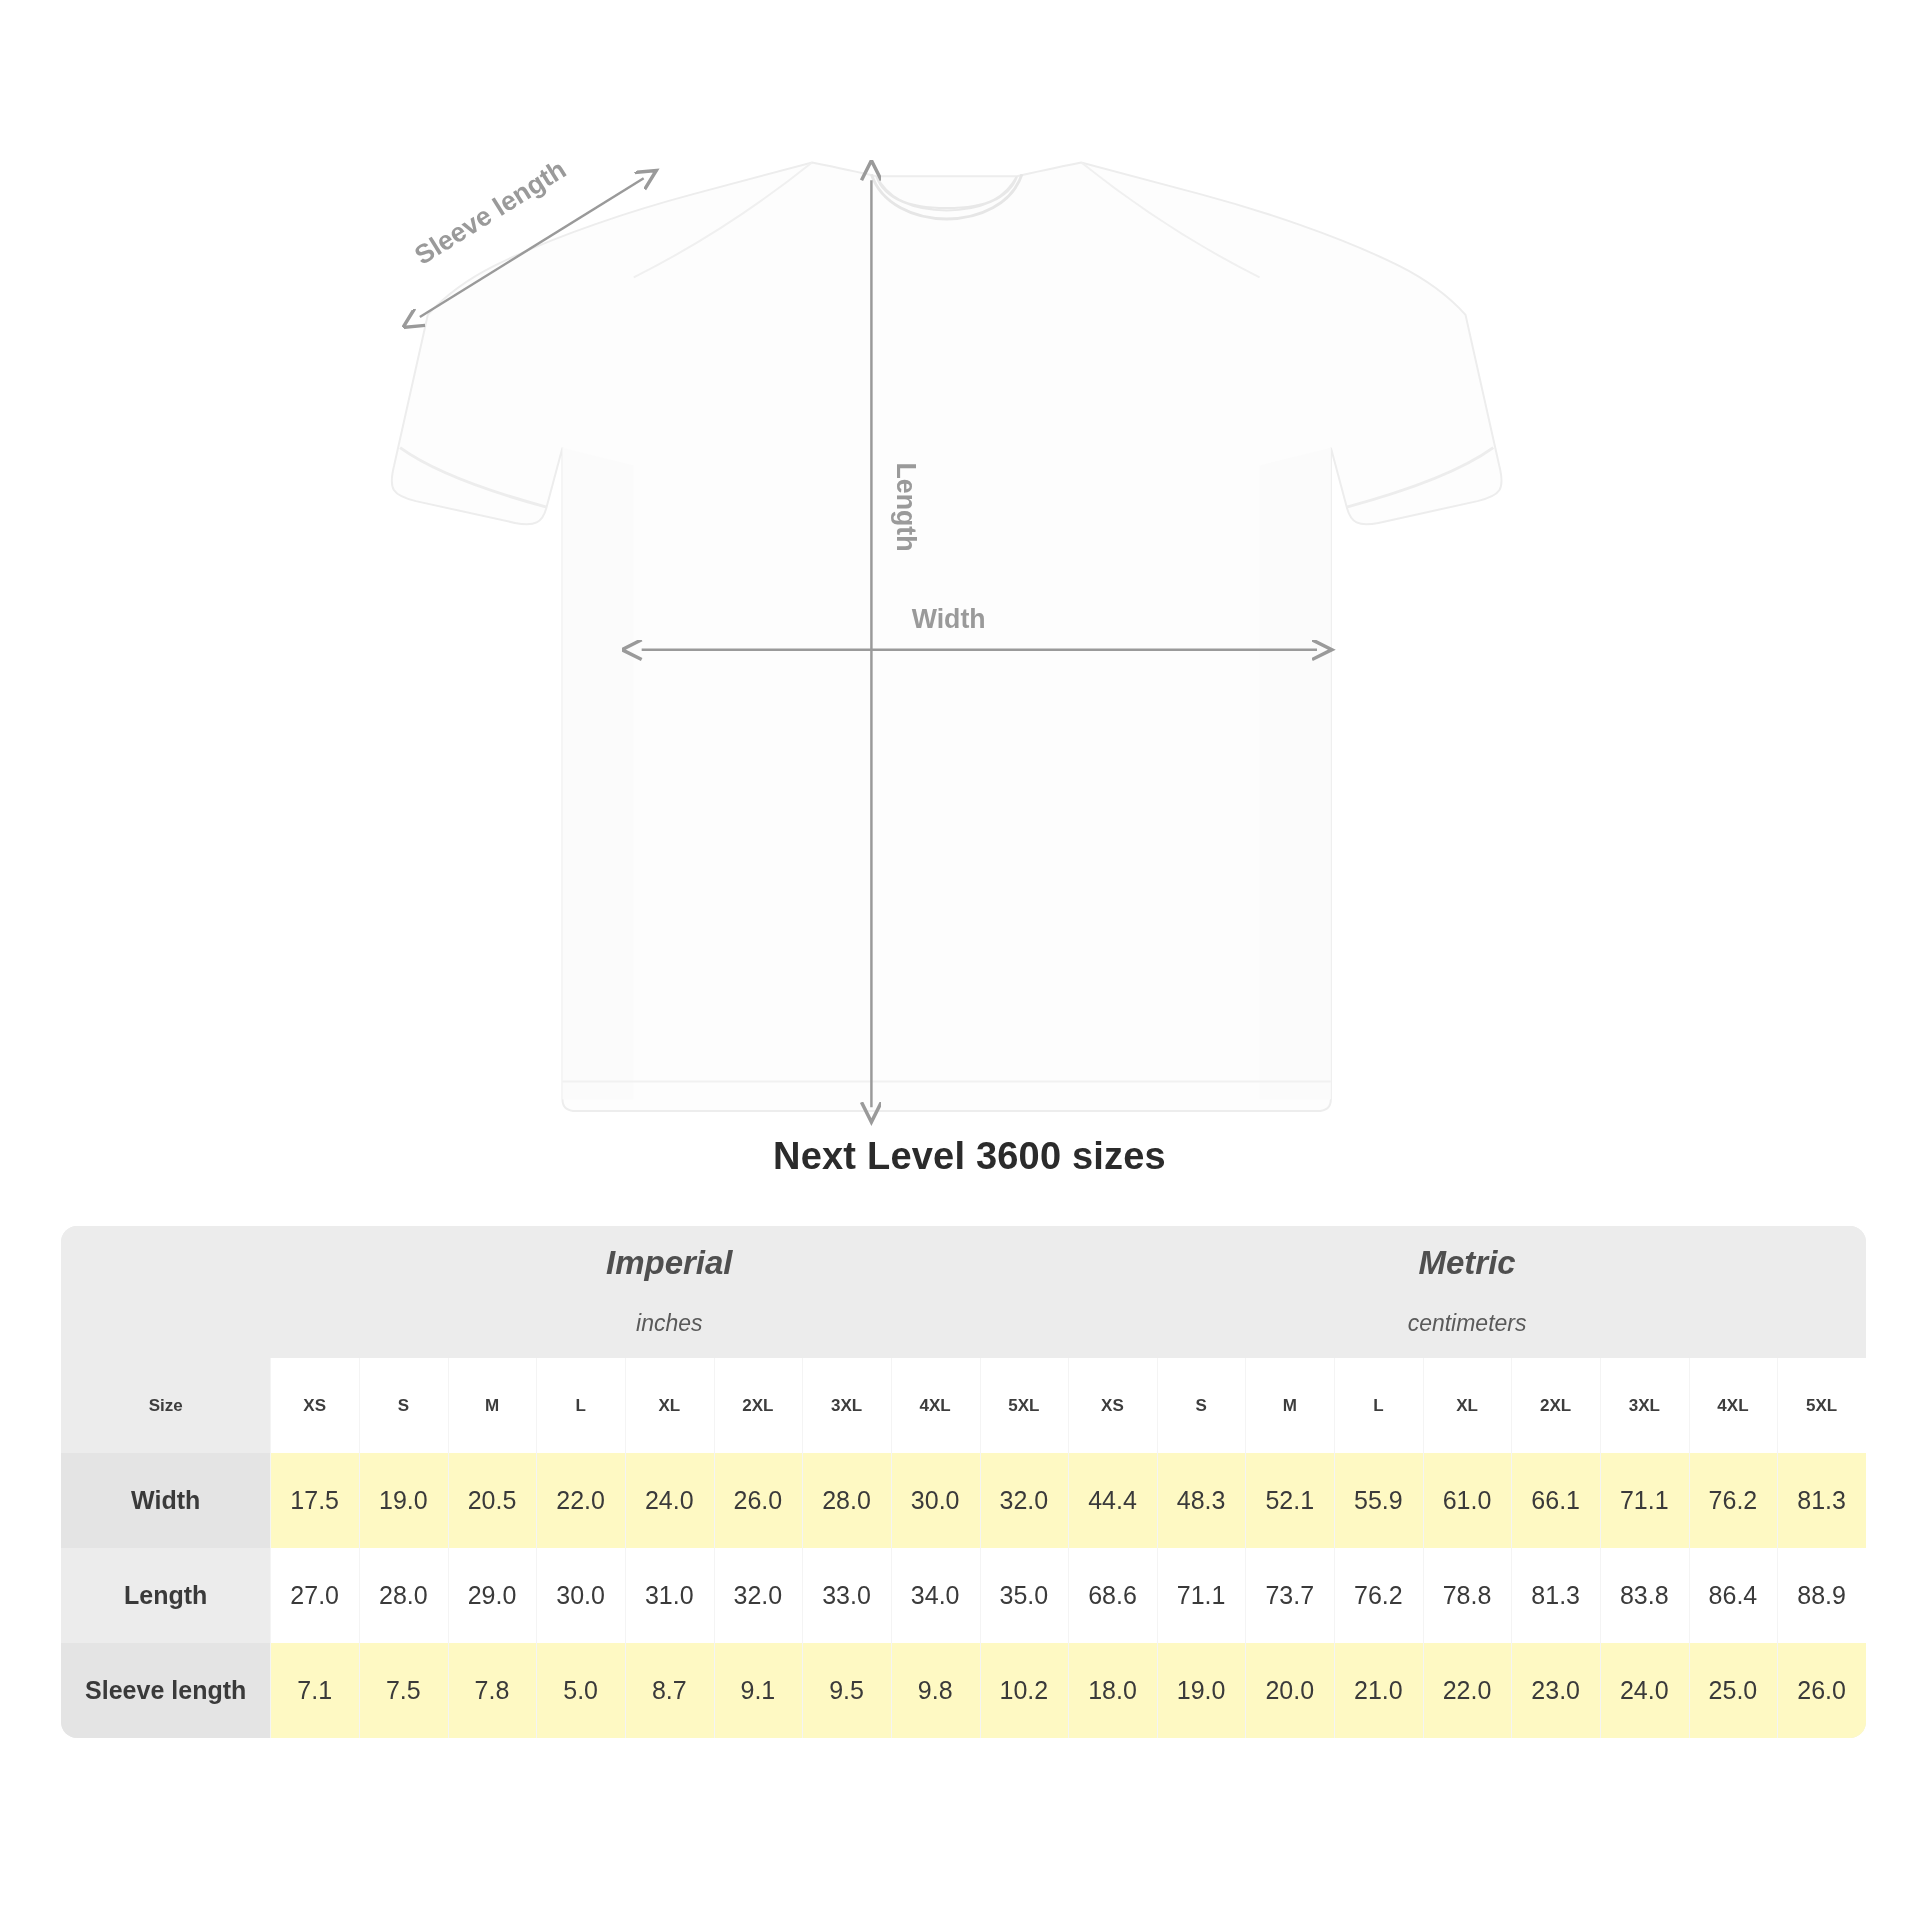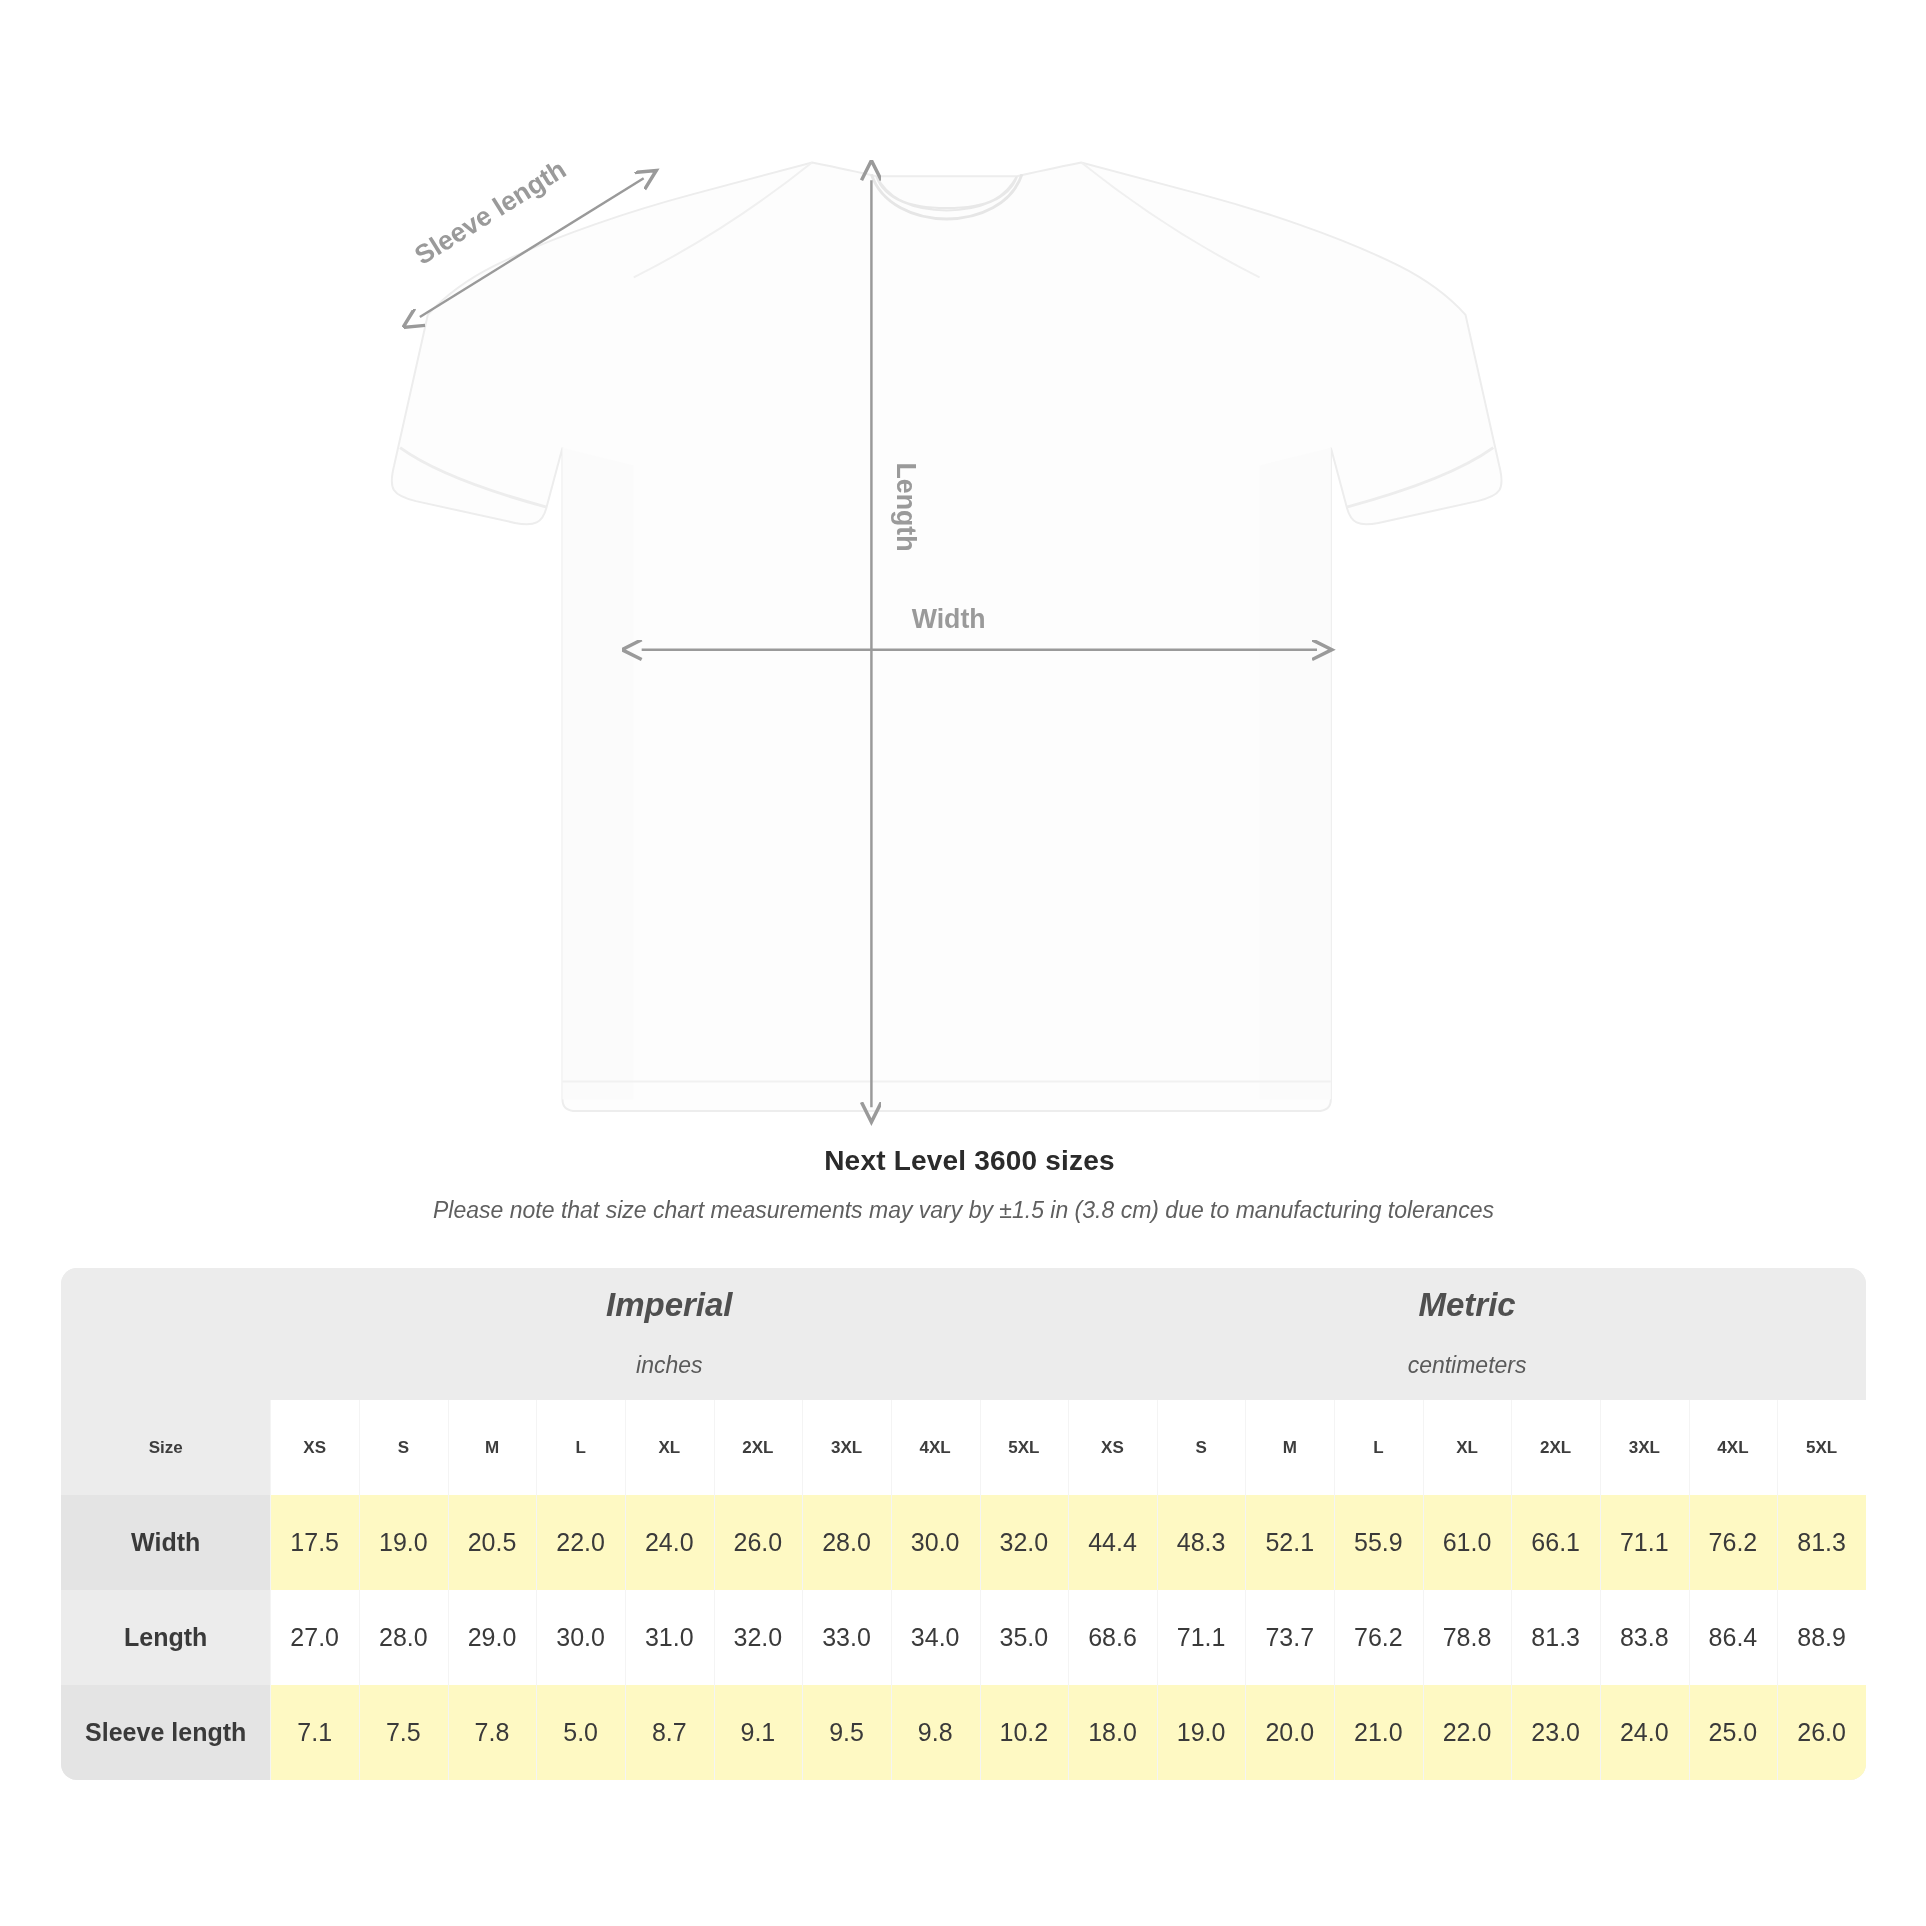--- a/index.html
+++ b/index.html
@@ -28,24 +28,24 @@
   }
   .illustration svg {
     position: absolute;
     top: 0;
     left: 0;
   }
 
   
   .chart-title {
     text-align: center;
-    font-size: 28px;
+    font-size: 38px;
     font-weight: bold;
     color: #2b2b2b;
-    margin: 16px;
+    margin: 6px;
     padding: 0 0 4px 12px;
     letter-spacing: 0.2px;
   }
   .chart-note {
     text-align: center;
     font-size: 23px;
     font-style: italic;
     color: #5f5f5f;
     margin: 14px 0 0 0;
   }
@@ -192,21 +192,20 @@
 
       <text x="500" y="222" transform="rotate(-32 500 222)" text-anchor="middle" font-family="Liberation Sans, sans-serif" font-size="27" font-weight="bold" fill="#9a9a9a">Sleeve length</text>
 
       <text x="906" y="512" transform="rotate(90 906 512)" text-anchor="middle" font-family="Liberation Sans, sans-serif" font-size="27" font-weight="bold" fill="#9a9a9a">Length</text>
 
       <text x="958" y="634" text-anchor="middle" font-family="Liberation Sans, sans-serif" font-size="27" font-weight="bold" fill="#9a9a9a">Width</text>
     </svg>
   </div>
 
   <h1 class="chart-title">Next Level 3600 sizes</h1>
-  <p class="chart-note">Please note that size chart measurements may vary by ±1.5 in (3.8 cm) due to manufacturing tolerances</p>
 
   <div class="table-wrap">
     <table class="size-table">
       <colgroup>
         <col style="width:11.6%">
         <col span="18" style="width:4.911%">
       </colgroup>
       <tbody>
 
         <tr>

